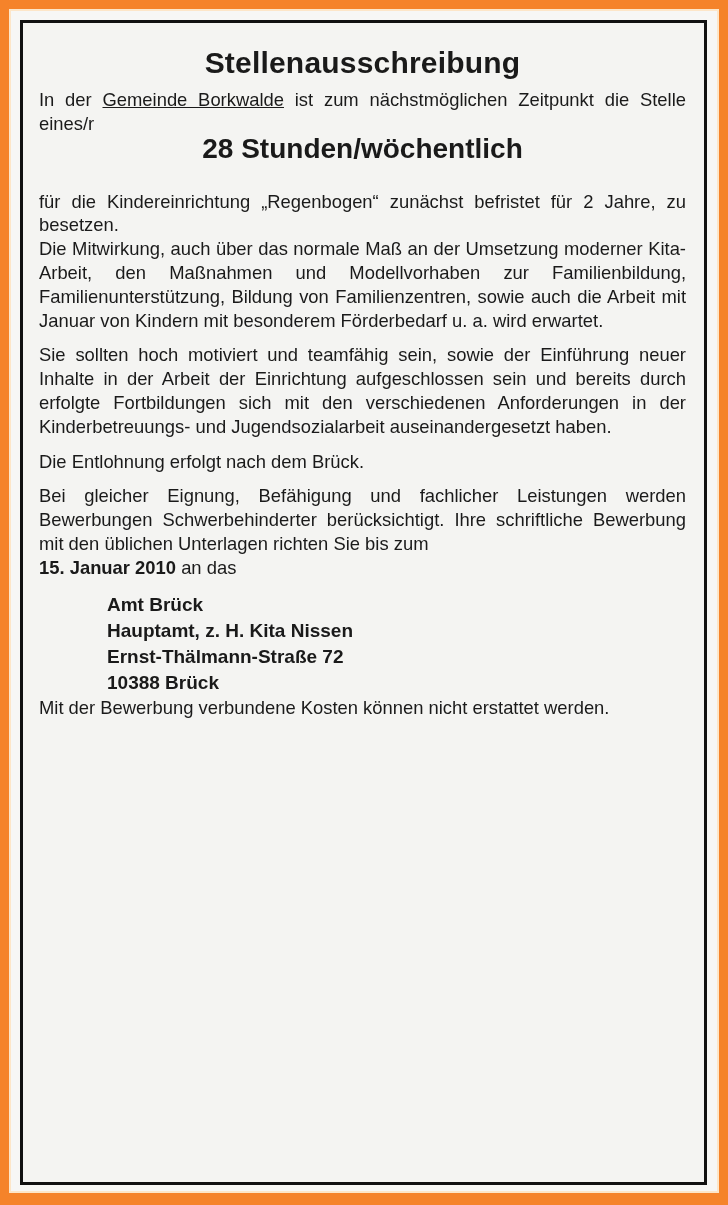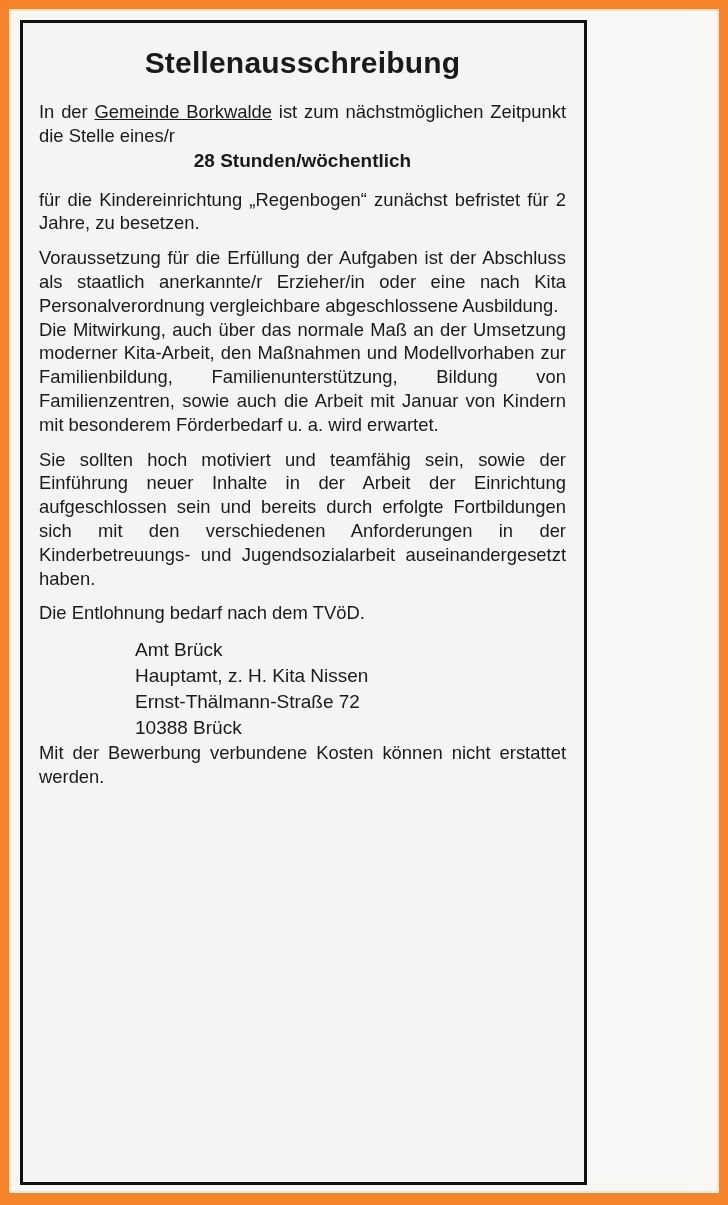--- a/index.html
+++ b/index.html
@@ -12,21 +12,21 @@
     }
     .outer-frame {
       position: absolute;
       left: 9px; top: 9px; right: 9px; bottom: 12px;
       background: #f7f7f5;
       box-shadow: inset 0 0 0 2px #fde6c8;
     }
     .inner-frame {
       position: absolute;
       left: 20px; top: 20px;
-      width: 567px; height: 1165px;
+      width: 687px; height: 1165px;
       box-sizing: border-box;
       border: 3px solid #111;
       background: #f4f4f2;
       color: #1a1a1a;
     }
     .content {
       position: absolute;
       left: 16px; right: 18px; top: 0;
     }
     .title {
@@ -37,71 +37,71 @@
       line-height: 40px;
       letter-spacing: 0.2px;
     }
     p {
       margin: 0;
       font-size: 18.4px;
       line-height: 23.8px;
       text-align: justify;
       text-align-last: left;
     }
-    .intro { margin-top: 17px; }
+    .intro { margin-top: 5px; }
     .u { text-decoration: underline; }
     .job-title {
       text-align: center;
       font-weight: bold;
       font-size: 37px;
       line-height: 44px;
       margin-top: 12px;
     }
     .hours {
       text-align: center;
       font-weight: bold;
-      font-size: 19px;
+      font-size: 28px;
       line-height: 26px;
       margin-top: 0px;
     }
     .gap { margin-top: 11px; }
     .gap-small { margin-top: 0; }
     .address {
-      margin-left: 96px;
+      margin-left: 68px;
       margin-top: 12px;
-      font-weight: normal;
+      font-weight: bold;
       font-size: 19px;
       line-height: 26px;
     }
     .address div { height: 26px; }
     .bold { font-weight: bold; }
   </style>
 </head>
 <body>
 
 <div class="outer-frame"></div>
 
 <div class="inner-frame">
   <div class="content">
 
     <h1 class="title">Stellenausschreibung</h1>
 
     <p class="intro"><span>In der </span><span class="u">Gemeinde Borkwalde</span><span> ist zum nächstmöglichen Zeitpunkt die Stelle eines/r</span></p>
 
     <div class="hours">28 Stunden/wöchentlich</div>
 
-    <p class="gap" style="margin-top:14px">für die Kindereinrichtung „Regenbogen“ zunächst befristet für 2 Jahre, zu besetzen.</p>
+    <p class="gap" style="margin-top:28px">für die Kindereinrichtung „Regenbogen“ zunächst befristet für 2 Jahre, zu besetzen.</p>
 
-    <p class="gap">Voraussetzung für die Erfüllung der Aufgaben ist der Abschluss als staatlich anerkannte/r Erzieher/in oder eine nach Kita Personalverordnung vergleichbare abgeschlossene Ausbildung.</p>
     <p class="gap-small">Die Mitwirkung, auch über das normale Maß an der Umsetzung moderner Kita-Arbeit, den Maßnahmen und Modellvorhaben zur Familienbildung, Familienunterstützung, Bildung von Familienzentren, sowie auch die Arbeit mit Januar von Kindern mit besonderem Förderbedarf u. a. wird erwartet.</p>
 
     <p class="gap">Sie sollten hoch motiviert und teamfähig sein, sowie der Einführung neuer Inhalte in der Arbeit der Einrichtung aufgeschlossen sein und bereits durch erfolgte Fortbildungen sich mit den verschiedenen Anforderungen in der Kinderbetreuungs- und Jugendsozialarbeit auseinandergesetzt haben.</p>
 
-    <p class="gap">Die Entlohnung bedarf nach dem TVöD.</p>
+    <p class="gap">Die Entlohnung erfolgt nach dem Brück.</p>
 
+    <p class="gap"><span>Bei gleicher Eignung, Befähigung und fachlicher Leistungen werden Bewerbungen Schwerbehinderter berücksichtigt. Ihre schriftliche Bewerbung mit den üblichen Unterlagen richten Sie bis zum</span><br><span class="bold">15. Januar 2010</span><span> an das</span></p>
 
     <div class="address">
       <div>Amt Brück</div>
       <div>Hauptamt, z. H. Kita Nissen</div>
       <div>Ernst-Thälmann-Straße 72</div>
       <div>10388 Brück</div>
     </div>
 
     <p class="gap" style="margin-top:0">Mit der Bewerbung verbundene Kosten können nicht erstattet werden.</p>
 

